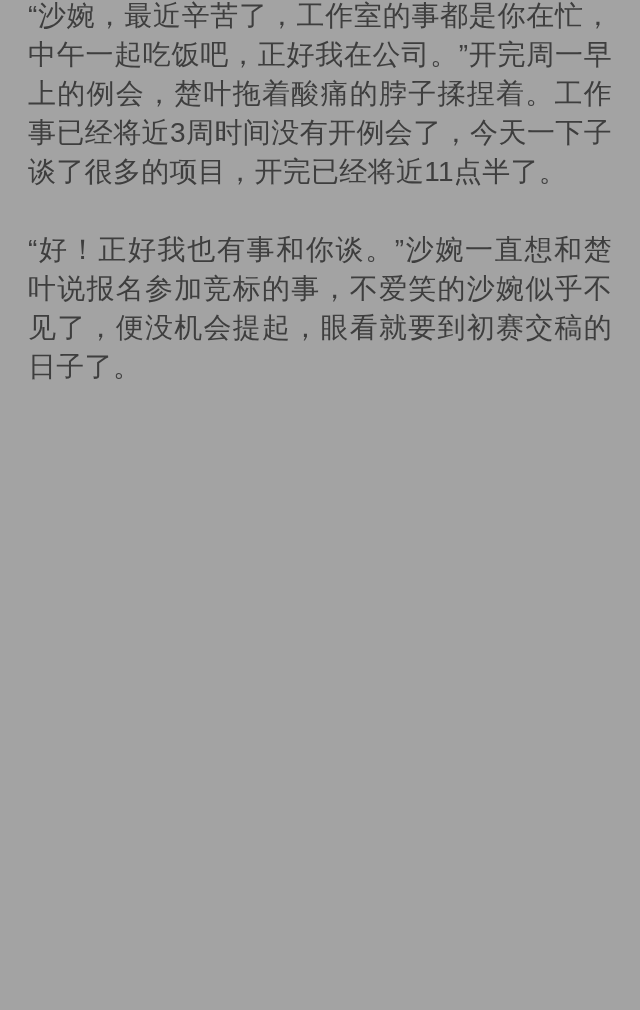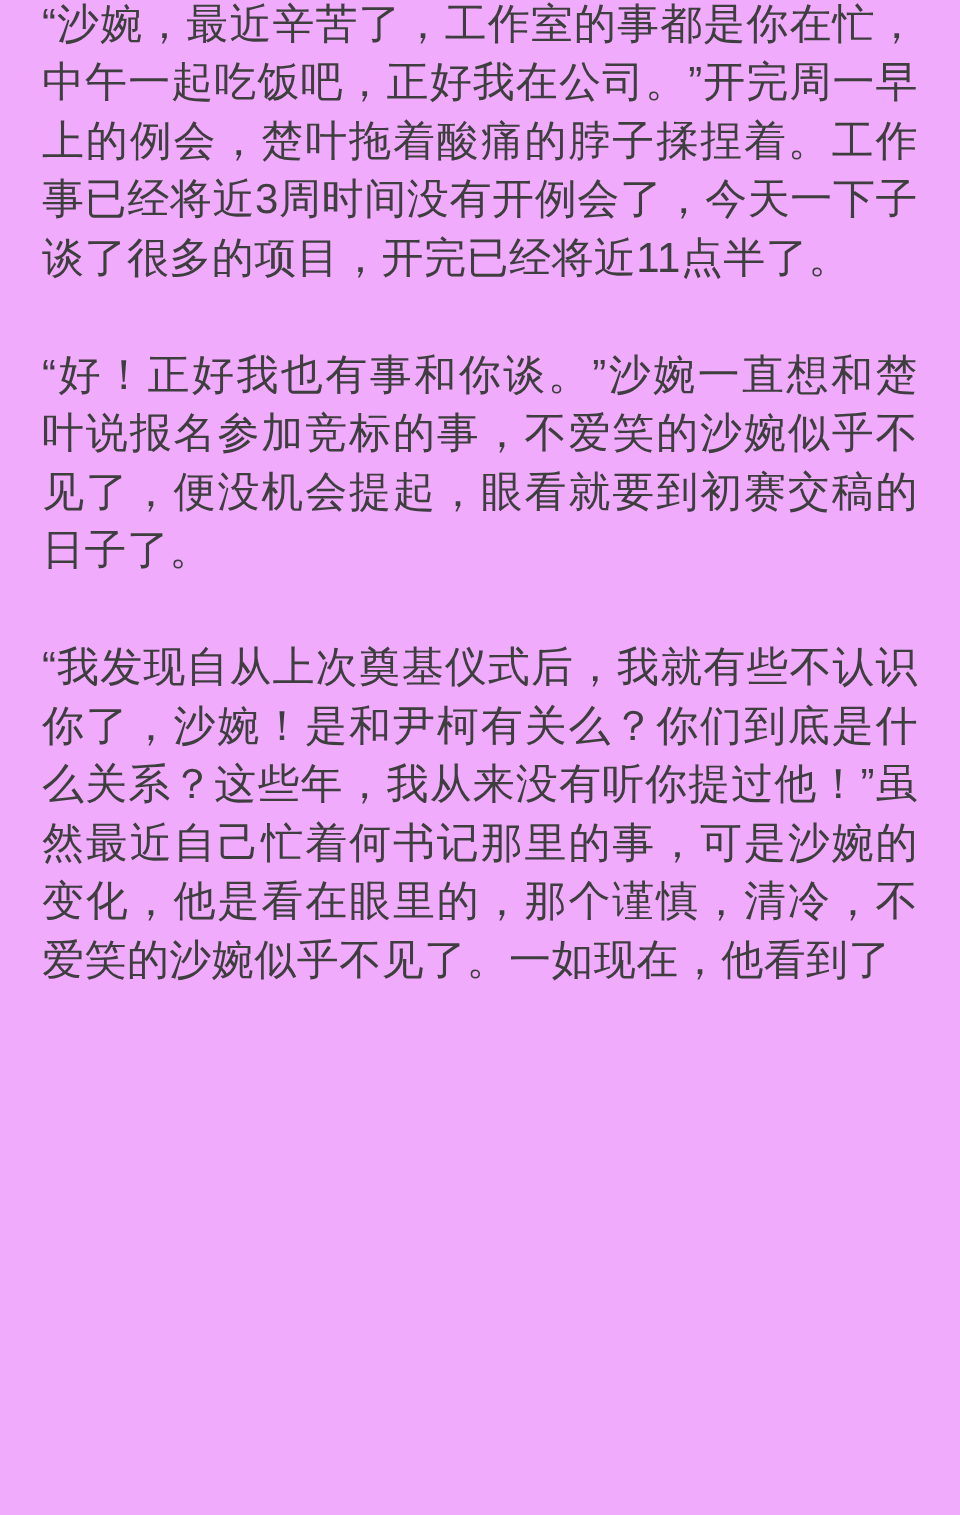--- a/index.html
+++ b/index.html
@@ -26,19 +26,18 @@
     word-break: break-all;
     line-break: strict;
   }
   .content p {
     margin: 0 0 39px 0;
   }
 </style>
 </head>
 <body>
 
-<div class="screen" style="background: #f0abfc;">
+<div class="screen" style="background: #a3a3a3;">
   <div class="content" style="color: rgb(62, 62, 62);">
     <p>“沙婉，最近辛苦了，工作室的事都是你在忙，中午一起吃饭吧，正好我在公司。”开完周一早上的例会，楚叶拖着酸痛的脖子揉捏着。工作事已经将近3周时间没有开例会了，今天一下子谈了很多的项目，开完已经将近11点半了。</p>
     <p>“好！正好我也有事和你谈。”沙婉一直想和楚叶说报名参加竞标的事，不爱笑的沙婉似乎不见了，便没机会提起，眼看就要到初赛交稿的日子了。</p>
-    <p>“我发现自从上次奠基仪式后，我就有些不认识你了，沙婉！是和尹柯有关么？你们到底是什么关系？这些年，我从来没有听你提过他！”虽然最近自己忙着何书记那里的事，可是沙婉的变化，他是看在眼里的，那个谨慎，清冷，不爱笑的沙婉似乎不见了。一如现在，他看到了</p>
   </div>
 </div>
 
 </body></html>

